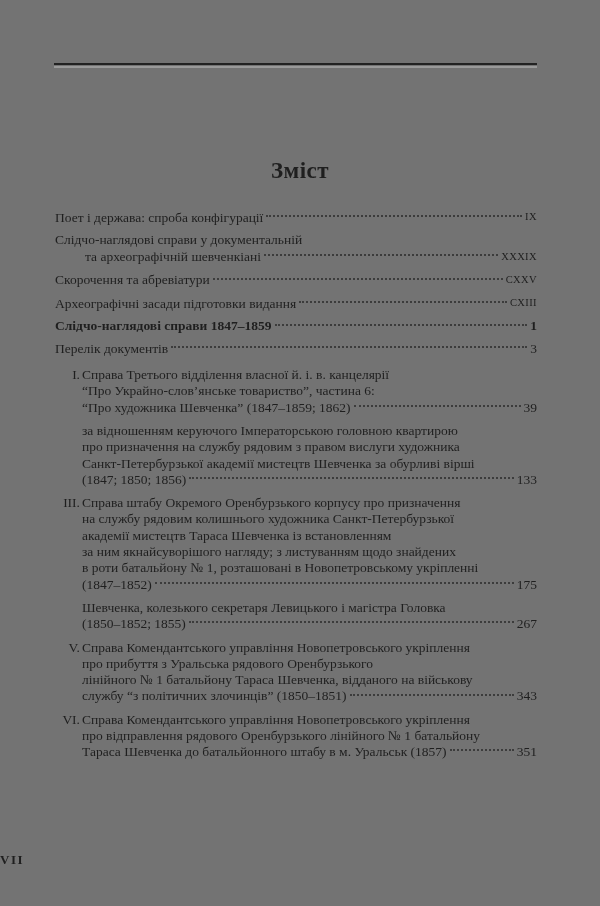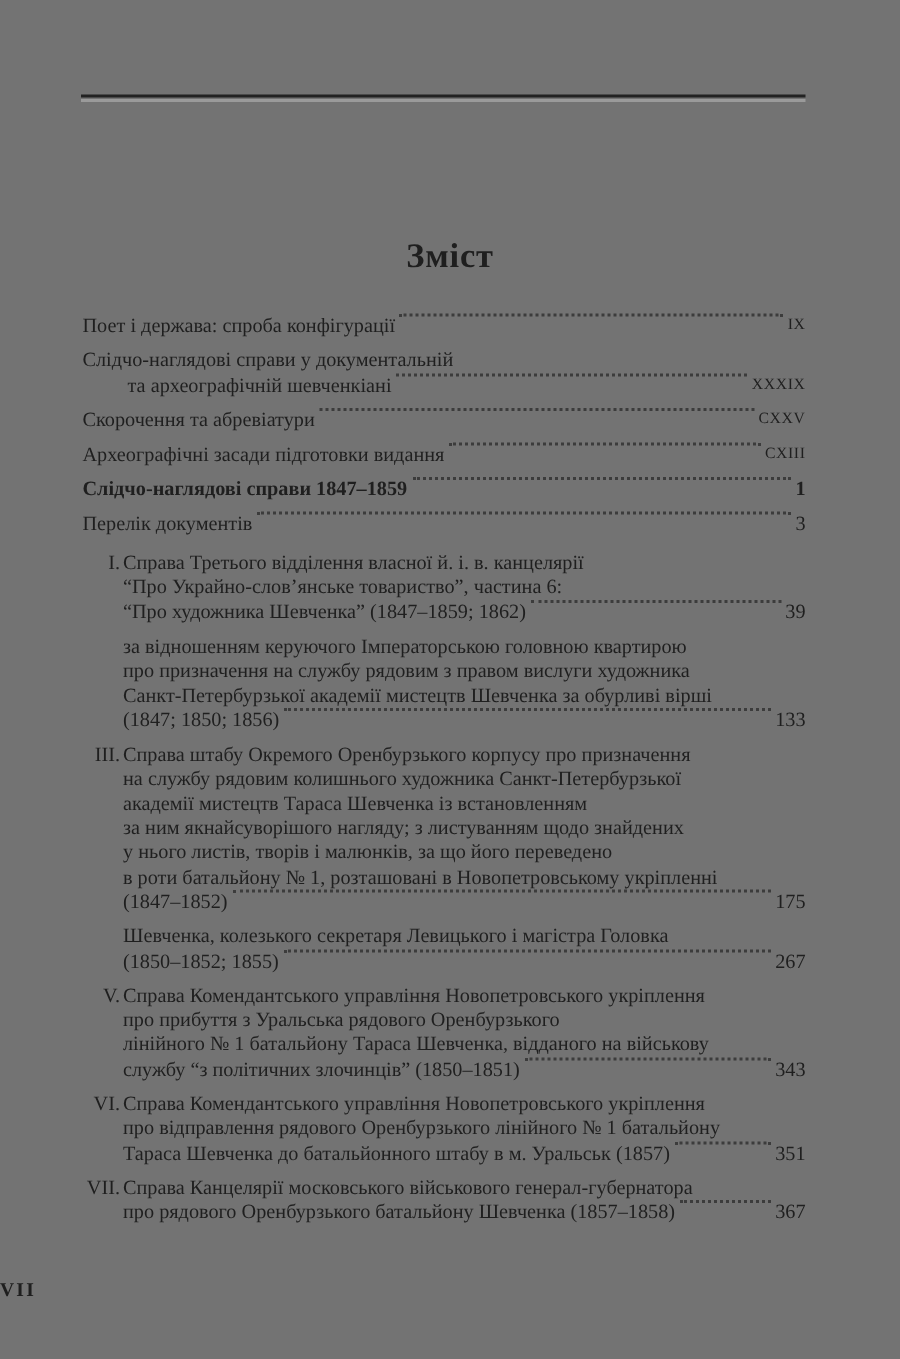--- a/index.html
+++ b/index.html
@@ -23,21 +23,21 @@
     font-size:23px; font-weight:700; letter-spacing:0.5px;
   }
 
   .toc {
     position:absolute; left:55px; top:209px; width:482px;
     font-size:13.5px;
   }
   .entry { margin-bottom:6px; }
   .entry.bold { font-weight:700; }
   .line { line-height:16.3px; white-space:nowrap; }
-  .line.last { display:flex; align-items:flex-start; white-space:normal; }
+  .line.last { display:flex; align-items:center; white-space:normal; }
   .line.last .text { white-space:nowrap; }
   .leader {
     flex:1;
     border-bottom:2px dotted #3c3c3c;
     margin:0 3px 4px 3px;
     min-width:12px;
   }
   .pg { white-space:nowrap; }
   .pg.roman { font-size:10.5px; letter-spacing:0.4px; line-height:16.3px; padding-bottom:1px; }
 
@@ -132,21 +132,20 @@
             <span class="text">(1847; 1850; 1856)</span>
             <span class="leader"></span>
             <span class="pg">133</span>
           </div>
         </div>
         <div class="entry doc">
           <div class="line"><span class="num">III.</span><span class="text">Справа штабу Окремого Оренбурзького корпусу про призначення</span></div>
           <div class="line cont"><span class="text">на службу рядовим колишнього художника Санкт-Петербурзької</span></div>
           <div class="line cont"><span class="text">академії мистецтв Тараса Шевченка із встановленням</span></div>
           <div class="line cont"><span class="text">за ним якнайсуворішого нагляду; з листуванням щодо знайдених</span></div>
-          <div class="line cont"><span class="text">у нього листів, творів і малюнків, за що його переведено</span></div>
           <div class="line cont"><span class="text">в роти батальйону № 1, розташовані в Новопетровському укріпленні</span></div>
           <div class="line last cont">
             <span class="text">(1847–1852)</span>
             <span class="leader"></span>
             <span class="pg">175</span>
           </div>
         </div>
         <div class="entry doc">
           <div class="line cont"><span class="text">Шевченка, колезького секретаря Левицького і магістра Головка</span></div>
           <div class="line last cont">
@@ -167,25 +166,17 @@
         </div>
         <div class="entry doc">
           <div class="line"><span class="num">VI.</span><span class="text">Справа Комендантського управління Новопетровського укріплення</span></div>
           <div class="line cont"><span class="text">про відправлення рядового Оренбурзького лінійного № 1 батальйону</span></div>
           <div class="line last cont">
             <span class="text">Тараса Шевченка до батальйонного штабу в м. Уральськ (1857)</span>
             <span class="leader"></span>
             <span class="pg">351</span>
           </div>
         </div>
-        <div class="entry doc">
-          <div class="line"><span class="num">VII.</span><span class="text">Справа Канцелярії московського військового генерал-губернатора</span></div>
-          <div class="line last cont">
-            <span class="text">про рядового Оренбурзького батальйону Шевченка (1857–1858)</span>
-            <span class="leader"></span>
-            <span class="pg">367</span>
-          </div>
-        </div>
       </div>
     </div>
 
   <div class="footer">VII</div>
 </div>
 
 </body></html>

